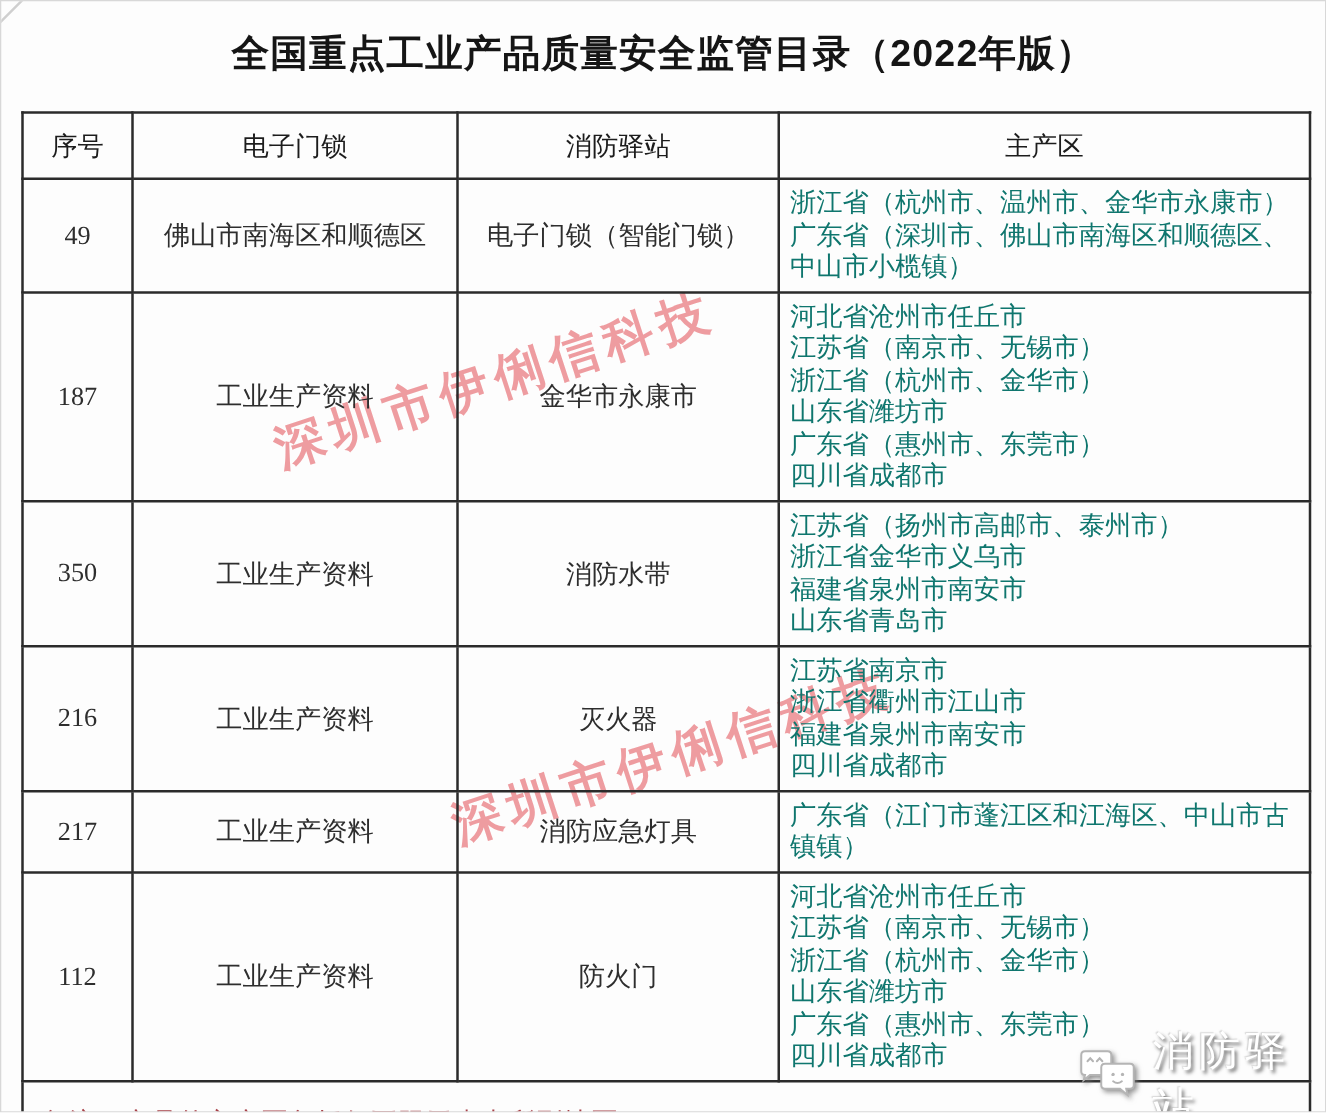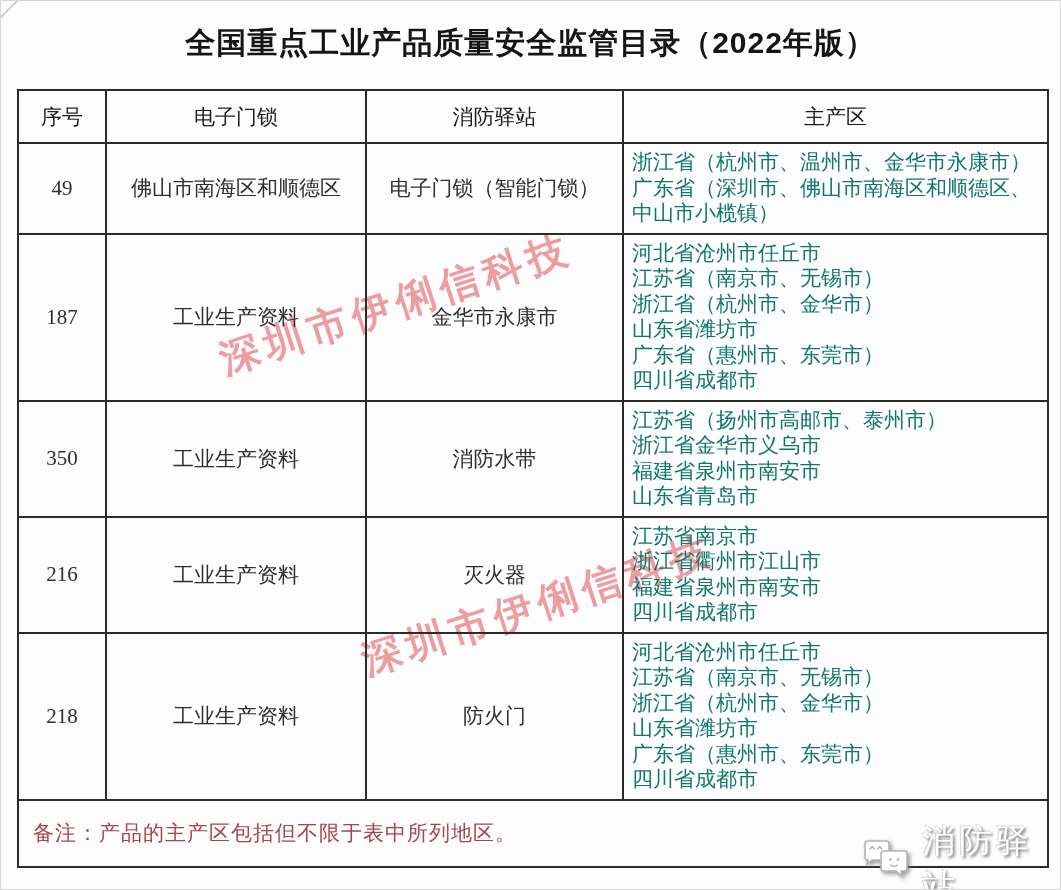--- a/index.html
+++ b/index.html
@@ -136,22 +136,28 @@
     </tr>
     <tr class="h216">
       <td class="cell-center">216</td>
       <td class="cell-center">工业生产资料</td>
       <td class="cell-center">灭火器</td>
       <td class="regions">江苏省南京市
 浙江省衢州市江山市
 福建省泉州市南安市
 四川省成都市</td>
     </tr>
+    <tr class="h217">
+      <td class="cell-center">217</td>
+      <td class="cell-center">工业生产资料</td>
+      <td class="cell-center">消防应急灯具</td>
+      <td class="regions">广东省（江门市蓬江区和江海区、中山市古镇镇）</td>
+    </tr>
     <tr class="h218">
-      <td class="cell-center">218</td>
+      <td class="cell-center">112</td>
       <td class="cell-center">工业生产资料</td>
       <td class="cell-center">防火门</td>
       <td class="regions">河北省沧州市任丘市
 江苏省（南京市、无锡市）
 浙江省（杭州市、金华市）
 山东省潍坊市
 广东省（惠州市、东莞市）
 四川省成都市</td>
     </tr>
     <tr class="hNote">

